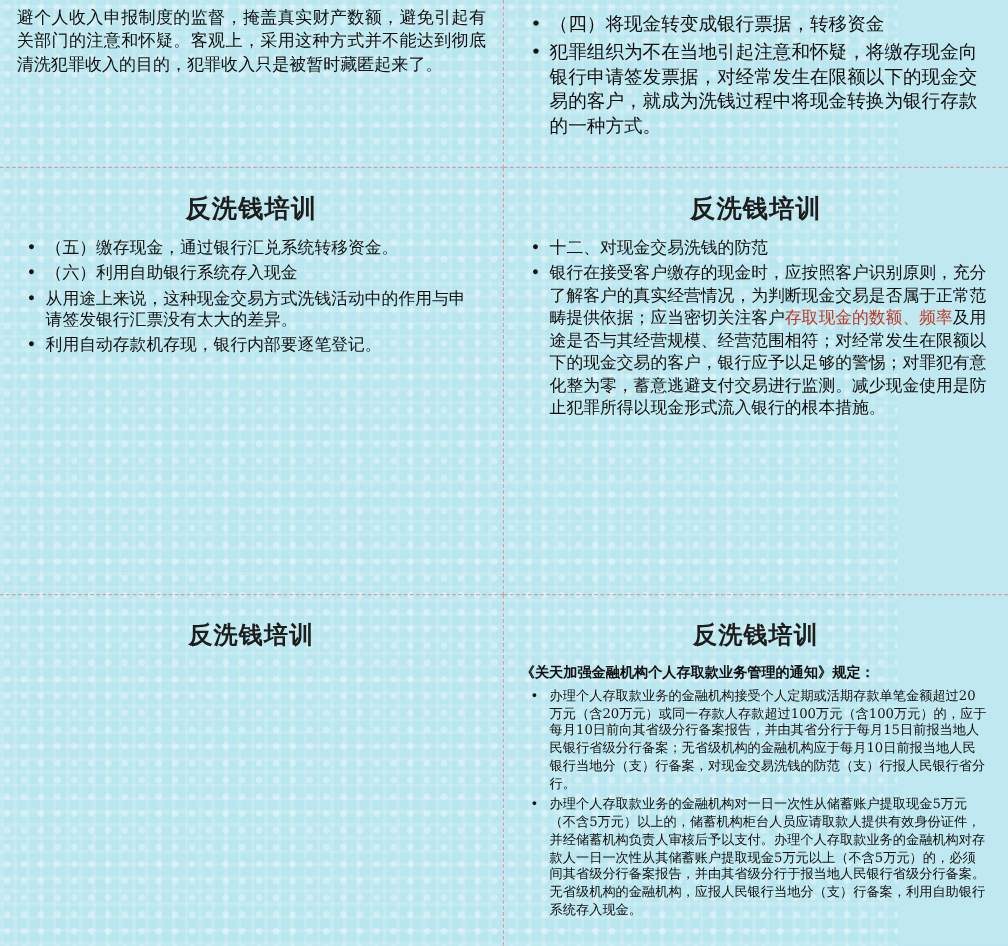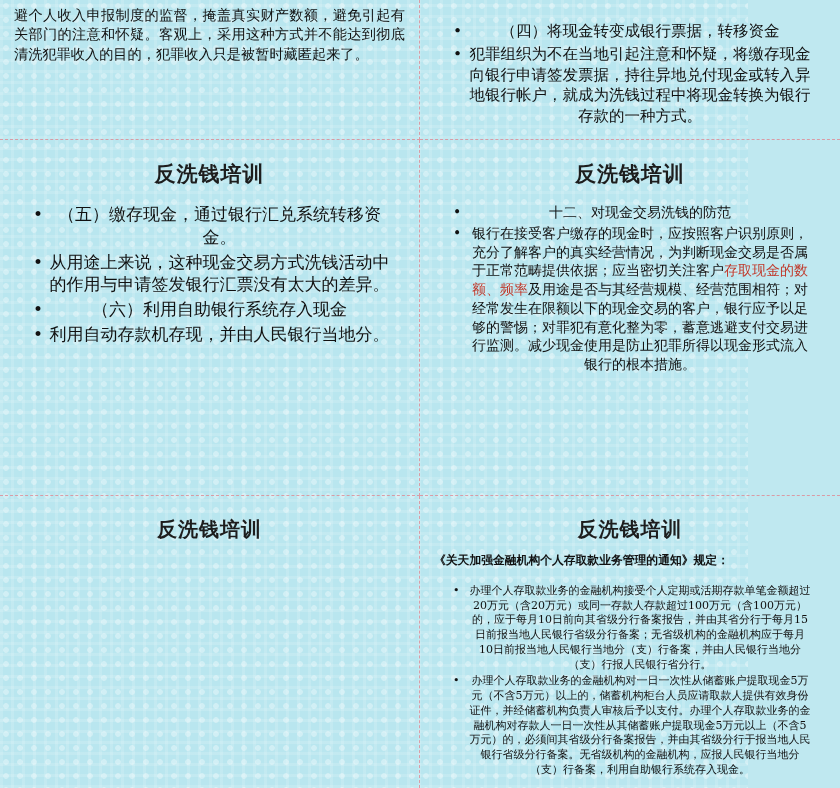--- a/index.html
+++ b/index.html
@@ -44,43 +44,42 @@
     font-size: 21px;
     font-weight: bold;
     color: #1d1d1d;
     margin: 14px 0 10px 0;
     letter-spacing: 1px;
   }
   .slide-title.small { font-size: 20px; }
 
   ul.bullets {
     list-style: none;
-    margin: 15px;
+    margin: 4px;
     padding: 0;
-    text-align: center;
   }
   ul.bullets > li {
     position: relative;
     padding-left: 20px;
     margin-bottom: 2px;
     font-family: "DejaVu Serif", serif;
     color: #111;
     line-height: 1.34;
   }
   ul.bullets > li::before {
     content: "•";
     position: absolute;
     left: 4px;
     top: 0;
     font-size: 1em;
   }
 
   
   .t16 > li { font-size: 15.5px; }
-  .t17 > li { font-size: 17px; }
+  .t17 > li { font-size: 14px; }
   .t15 > li { font-size: 14px; }
   .t11 > li { font-size: 11px; line-height: 1.28; }
 
   .para {
     font-family: "DejaVu Serif", serif;
     font-size: 14.2px;
     line-height: 1.36;
     color: #111;
     text-align: justify;
     margin: 0;
@@ -105,48 +104,48 @@
 
 <div class="deck">
 
   <div class="slide row1">
     <p class="para">避个人收入申报制度的监督，掩盖真实财产数额，避免引起有关部门的注意和怀疑。客观上，采用这种方式并不能达到彻底清洗犯罪收入的目的，犯罪收入只是被暂时藏匿起来了。</p>
   </div>
 
   <div class="slide col2 row1">
     <ul class="bullets t16">
       <li>（四）将现金转变成银行票据，转移资金</li>
-      <li>犯罪组织为不在当地引起注意和怀疑，将缴存现金向银行申请签发票据，持往异地兑付现金或转入异地银行帐户，就成为洗钱过程中将现金转换为银行存款的一种方式。</li>
+      <li>犯罪组织为不在当地引起注意和怀疑，将缴存现金向银行申请签发票据，对经常发生在限额以下的现金交易的客户，就成为洗钱过程中将现金转换为银行存款的一种方式。</li>
     </ul>
   </div>
 
   <div class="slide row2">
     <div class="slide-title">反洗钱培训</div>
     <ul class="bullets t17">
       <li>（五）缴存现金，通过银行汇兑系统转移资金。</li>
+      <li>（六）利用自助银行系统存入现金</li>
       <li>从用途上来说，这种现金交易方式洗钱活动中的作用与申请签发银行汇票没有太大的差异。</li>
-      <li>（六）利用自助银行系统存入现金</li>
-      <li>利用自动存款机存现，并由人民银行当地分。</li>
+      <li>利用自动存款机存现，银行内部要逐笔登记。</li>
     </ul>
   </div>
 
   <div class="slide col2 row2">
     <div class="slide-title">反洗钱培训</div>
     <ul class="bullets t15">
       <li>十二、对现金交易洗钱的防范</li>
       <li><span>银行在接受客户缴存的现金时，应按照客户识别原则，充分了解客户的真实经营情况，为判断现金交易是否属于正常范畴提供依据；应当密切关注客户<span style="color: rgb(192, 57, 43);">存取现金的数额、频率</span>及用途是否与其经营规模、经营范围相符；对经常发生在限额以下的现金交易的客户，银行应予以足够的警惕；对罪犯有意化整为零，蓄意逃避支付交易进行监测。减少现金使用是防止犯罪所得以现金形式流入银行的根本措施。</span></li>
     </ul>
   </div>
 
   <div class="slide row3">
     <div class="slide-title small">反洗钱培训</div>
   </div>
 
   <div class="slide col2 row3">
     <div class="slide-title small">反洗钱培训</div>
     <p class="block-bold">《关天加强金融机构个人存取款业务管理的通知》规定：</p>
     <ul class="bullets t11 tight">
-      <li>办理个人存取款业务的金融机构接受个人定期或活期存款单笔金额超过20万元（含20万元）或同一存款人存款超过100万元（含100万元）的，应于每月10日前向其省级分行备案报告，并由其省分行于每月15日前报当地人民银行省级分行备案；无省级机构的金融机构应于每月10日前报当地人民银行当地分（支）行备案，并由人民银行当地分（支）行报人民银行省分行。</li>
+      <li>办理个人存取款业务的金融机构接受个人定期或活期存款单笔金额超过20万元（含20万元）或同一存款人存款超过100万元（含100万元）的，应于每月10日前向其省级分行备案报告，并由其省分行于每月15日前报当地人民银行省级分行备案；无省级机构的金融机构应于每月10日前报当地人民银行当地分（支）行备案，对现金交易洗钱的防范（支）行报人民银行省分行。</li>
       <li>办理个人存取款业务的金融机构对一日一次性从储蓄账户提取现金5万元（不含5万元）以上的，储蓄机构柜台人员应请取款人提供有效身份证件，并经储蓄机构负责人审核后予以支付。办理个人存取款业务的金融机构对存款人一日一次性从其储蓄账户提取现金5万元以上（不含5万元）的，必须间其省级分行备案报告，并由其省级分行于报当地人民银行省级分行备案。无省级机构的金融机构，应报人民银行当地分（支）行备案，利用自助银行系统存入现金。</li>
     </ul>
   </div>
 
 </div>
 
 </body></html>

